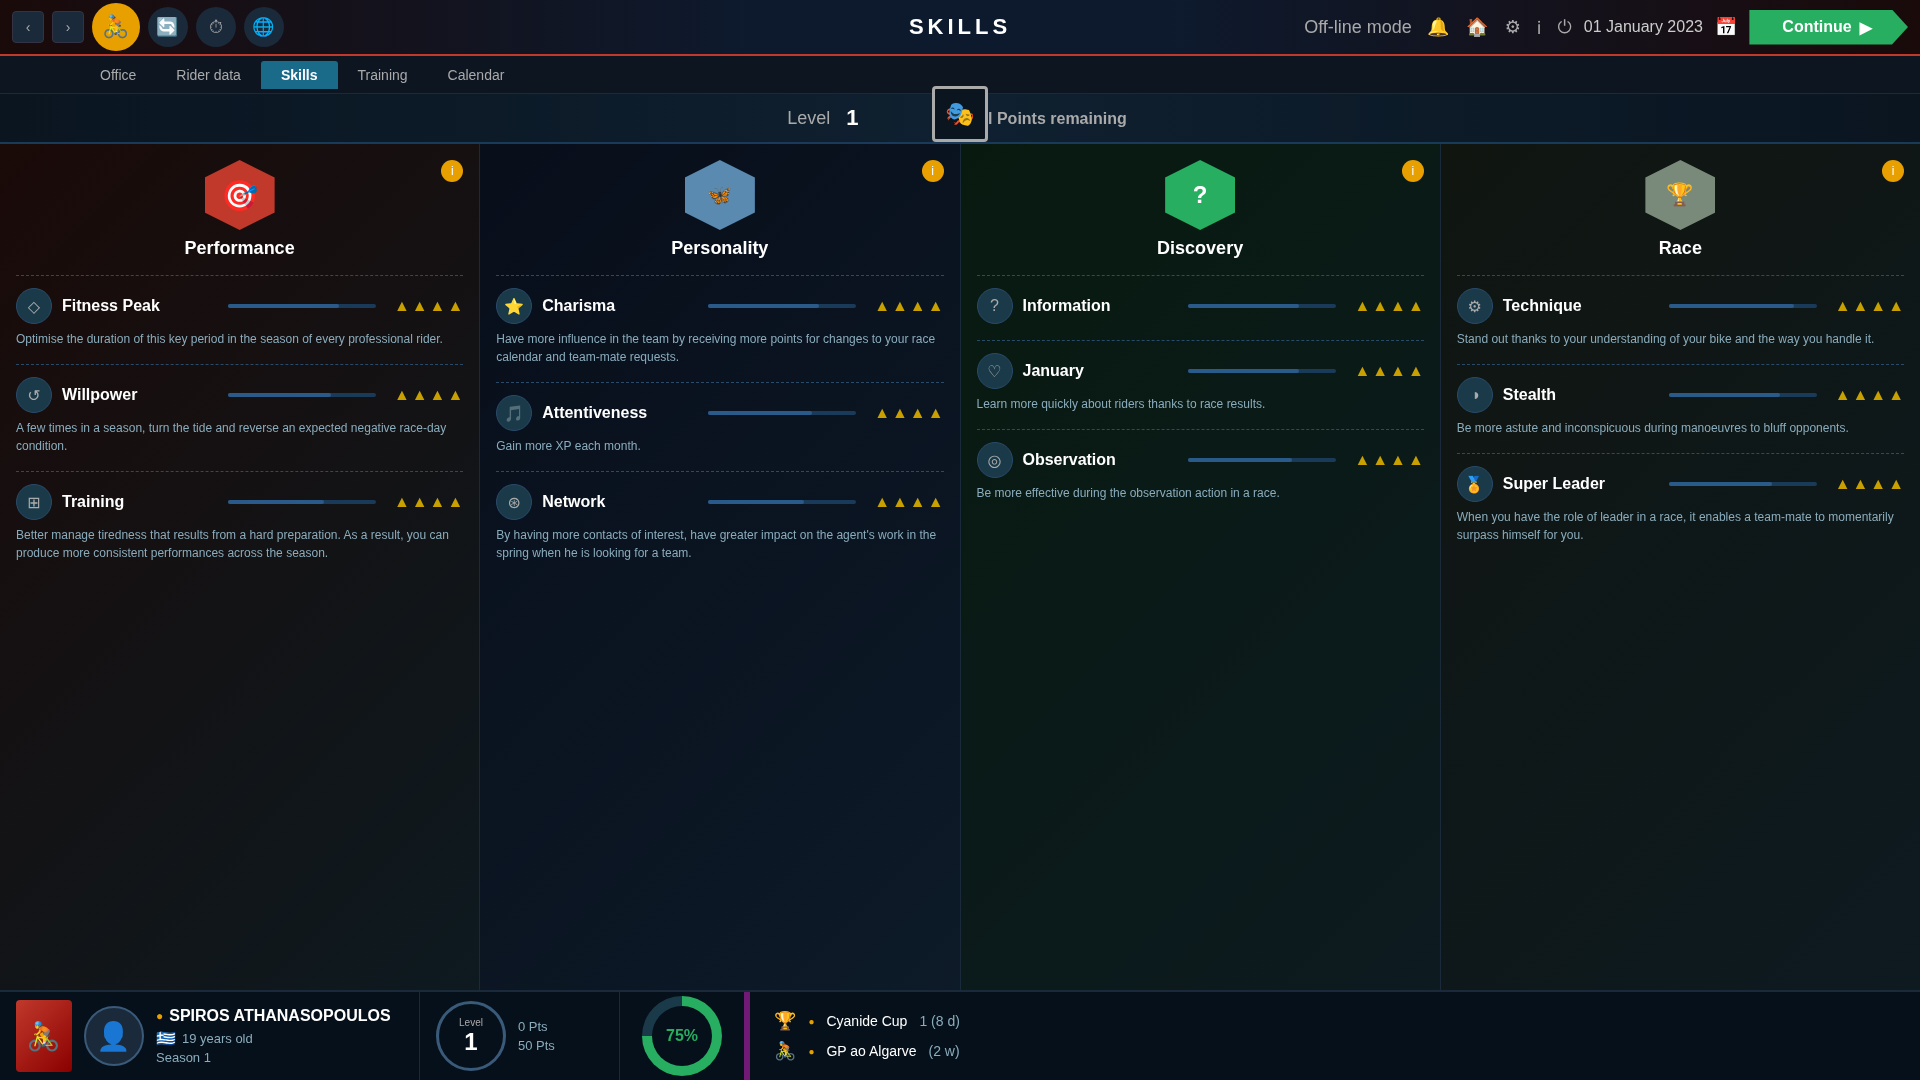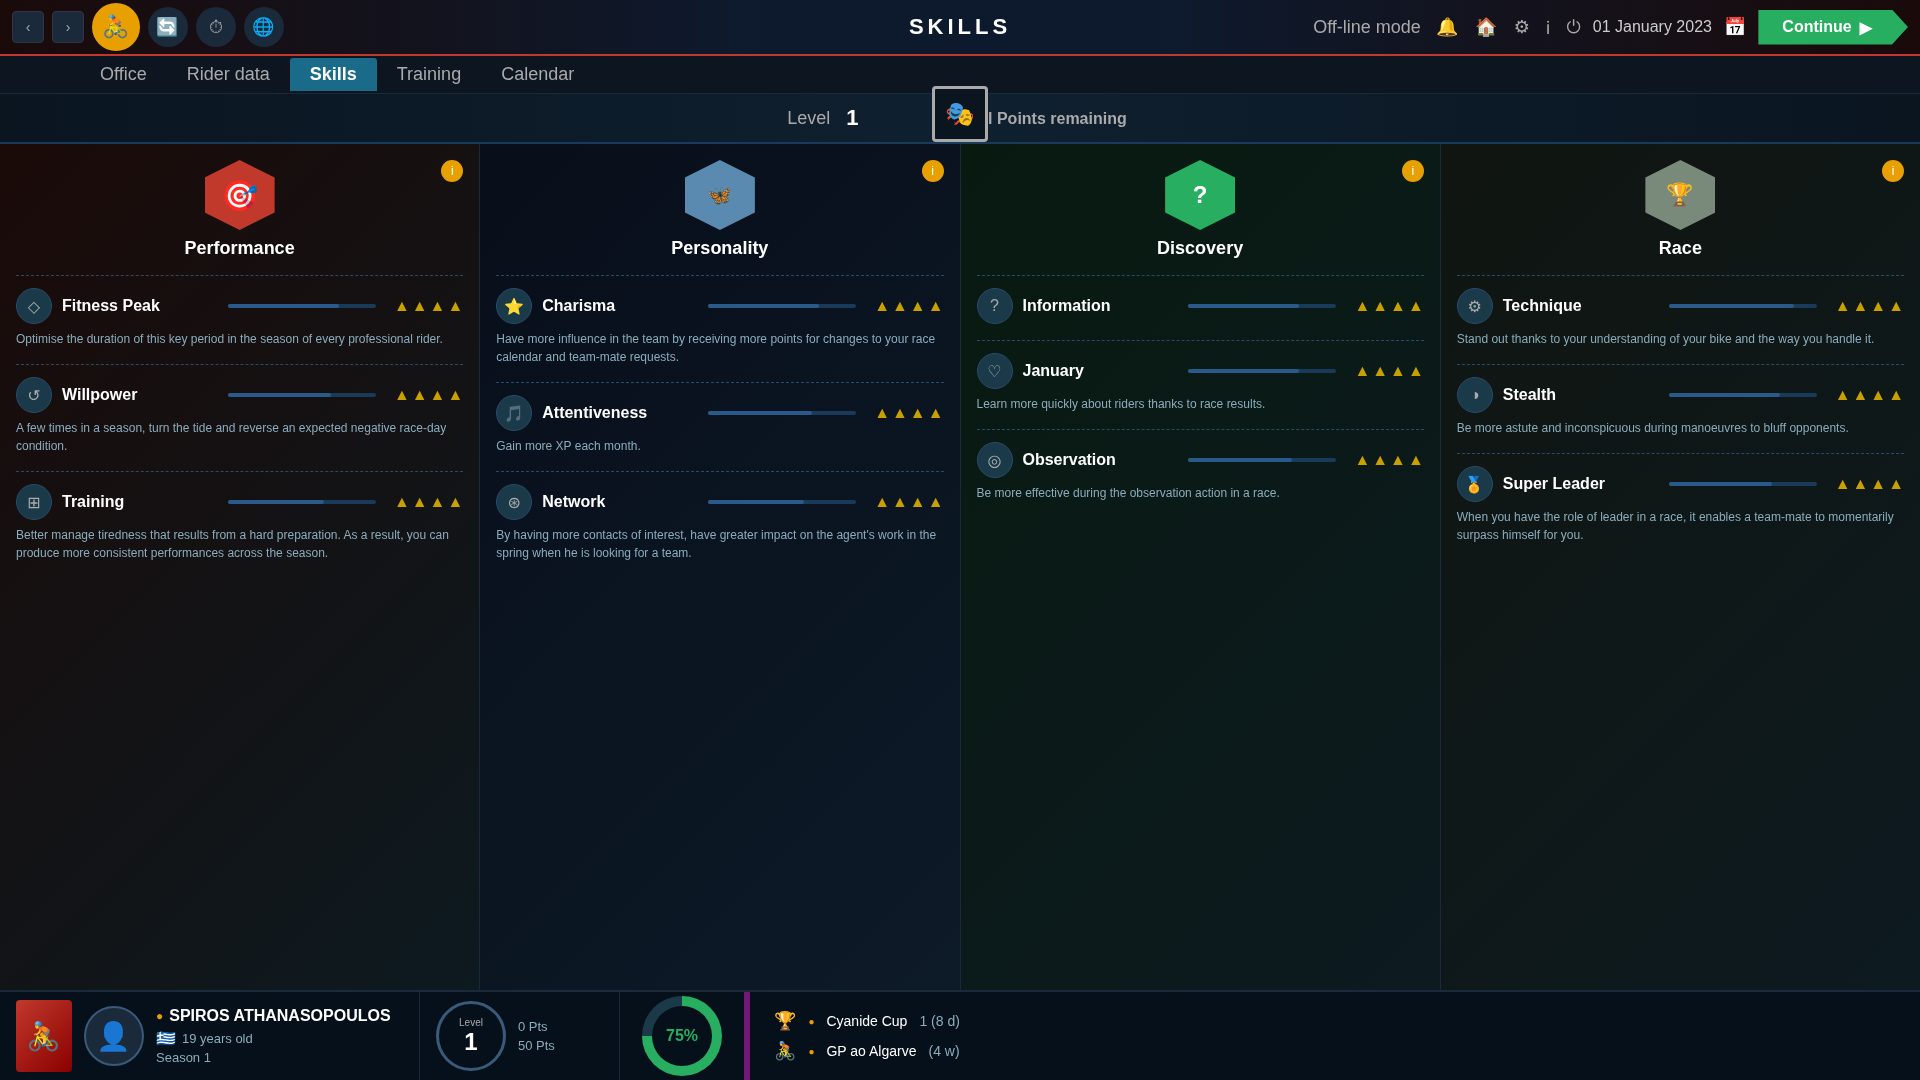--- a/index.html
+++ b/index.html
@@ -49,21 +49,21 @@
     .top-bar-title {
       position: absolute; left: 50%; transform: translateX(-50%);
       font-size: 22px; font-weight: bold; letter-spacing: 4px; color: #fff;
     }
     .top-bar-right { display: flex; align-items: center; gap: 12px; }
     .date-display { font-size: 16px; color: #ccc; }
     .continue-btn {
       background: #27ae60;
       border: none;
       color: #fff;
-      padding: 8px 24px;
+      padding: 8px 33px;
       font-size: 16px;
       font-weight: bold;
       cursor: pointer;
       display: flex; align-items: center; gap: 8px;
       clip-path: polygon(0 0, calc(100% - 16px) 0, 100% 50%, calc(100% - 16px) 100%, 0 100%);
       padding-right: 36px;
     }
     .top-icons { display: flex; gap: 16px; align-items: center; }
     .top-icon { font-size: 18px; color: #aaa; cursor: pointer; }
 
@@ -72,21 +72,21 @@
       height: 38px;
       background: #0d1520;
       display: flex;
       align-items: center;
       padding: 0 80px;
       gap: 0;
       border-bottom: 1px solid #1a2a3a;
     }
     .nav-tab {
       padding: 6px 20px;
-      font-size: 18px;
+      font-size: 14px;
       color: #aaa;
       cursor: pointer;
       border-radius: 3px 3px 0 0;
     }
     .nav-tab.active {
       background: #1a6a8a;
       color: #fff;
       font-weight: bold;
     }
 
@@ -663,16 +663,16 @@
         <span>Cyanide Cup</span>
       </span>
       <span class="race-time">1 (8 d)</span>
     </div>
     <div class="race-item">
       <span class="race-icon">🚴</span>
       <span class="race-dot">●</span>
       <span class="race-name">
         <span>GP ao Algarve</span>
       </span>
-      <span class="race-time">(4 w)</span>
+      <span class="race-time">(2 w)</span>
     </div>
   </div>
 </div>
 
 </body></html>

